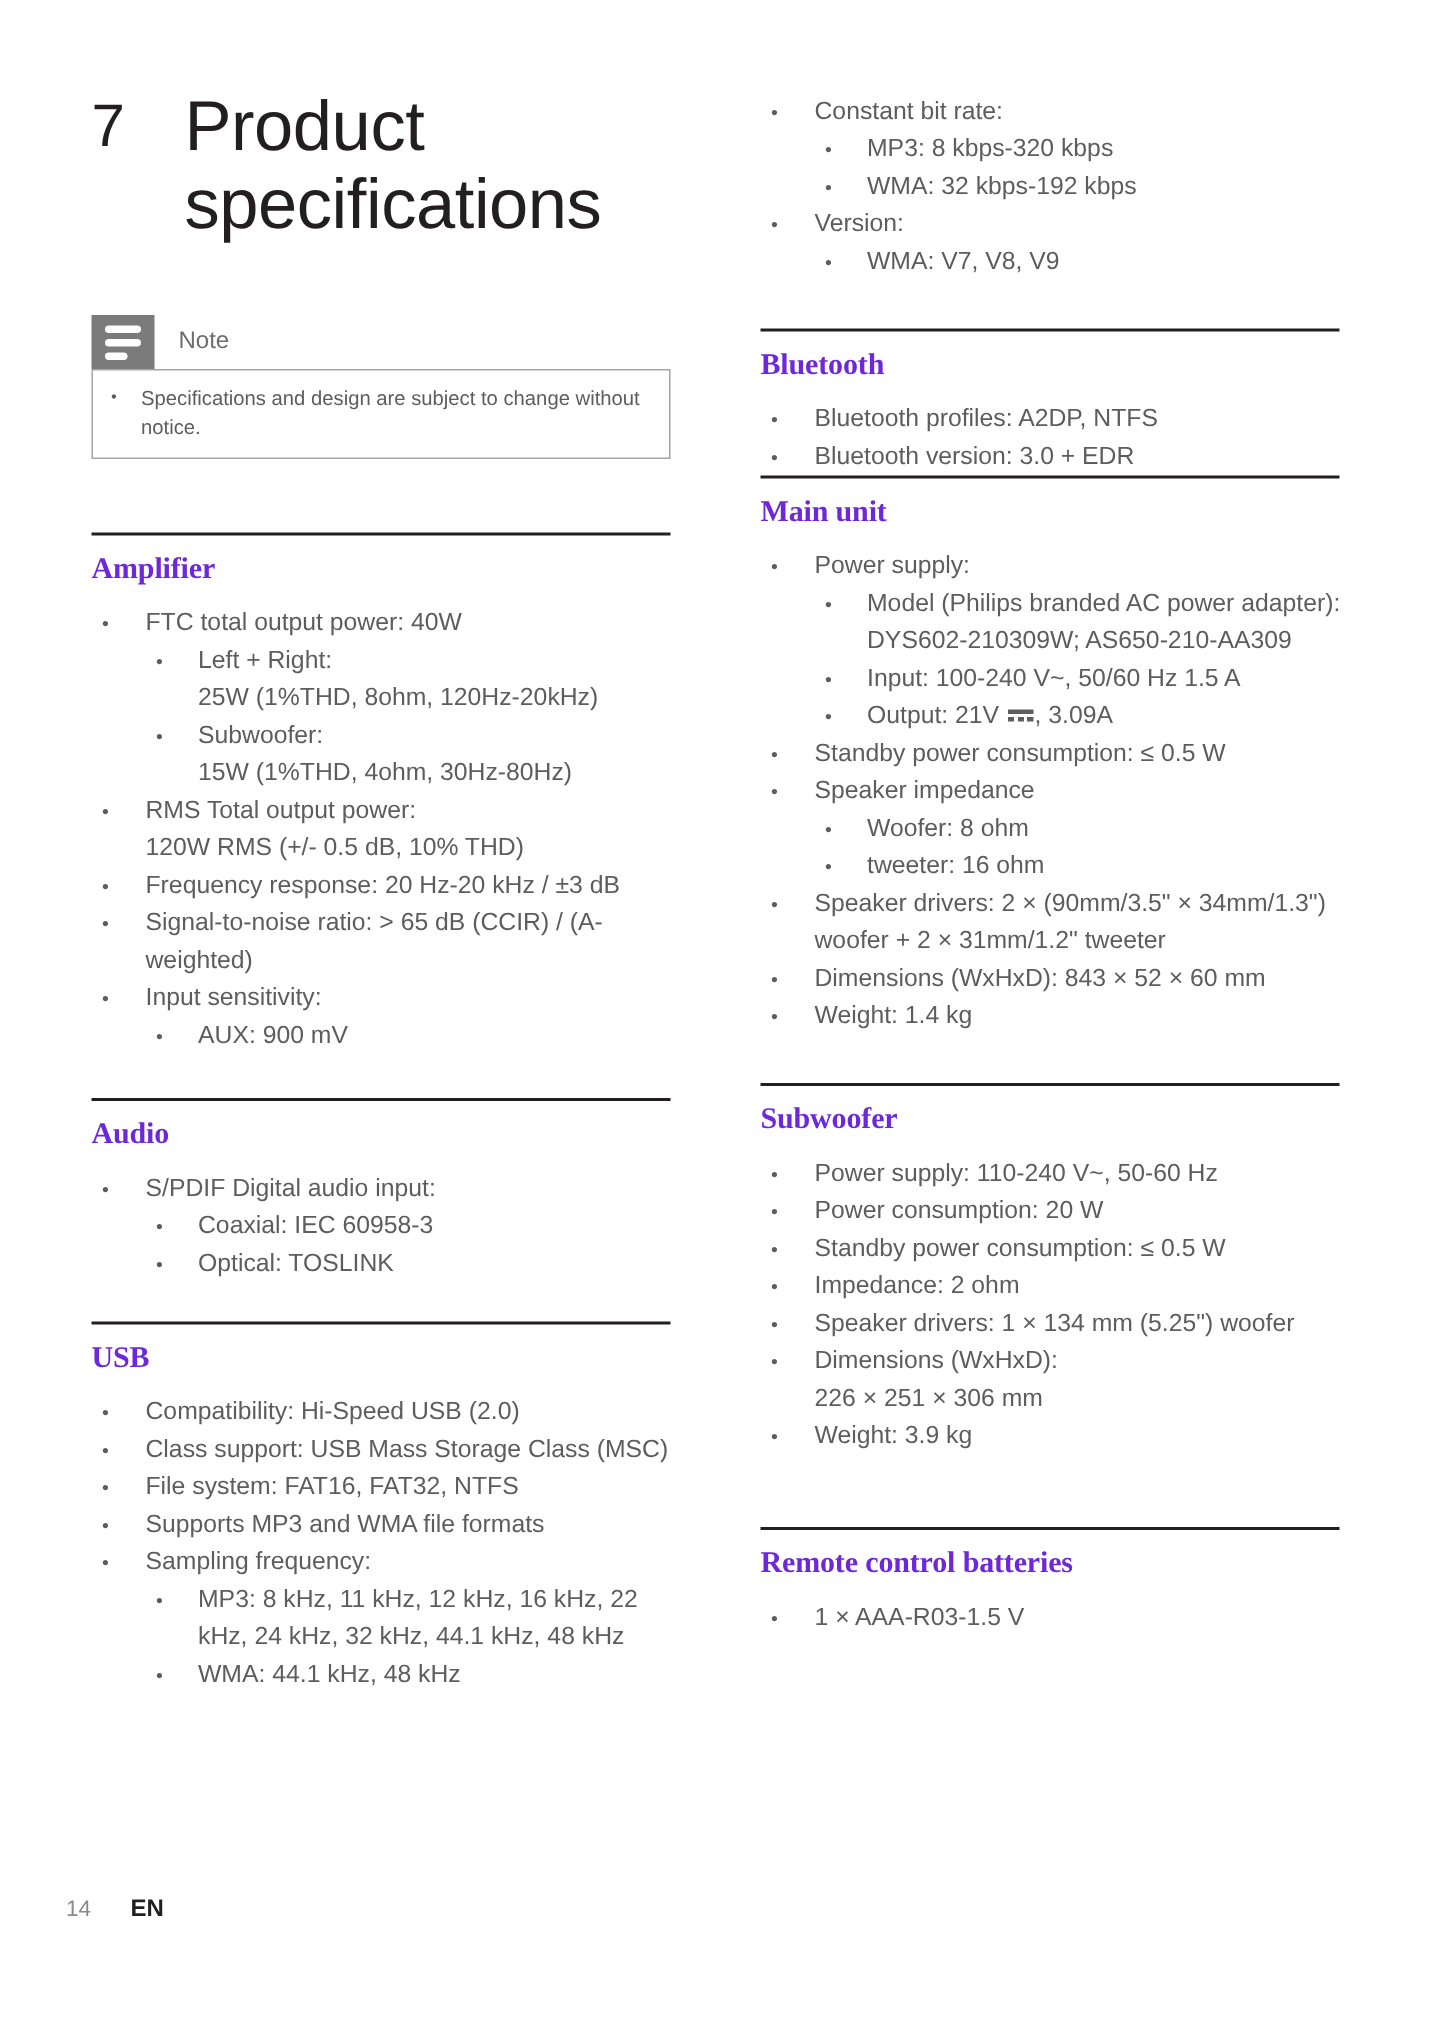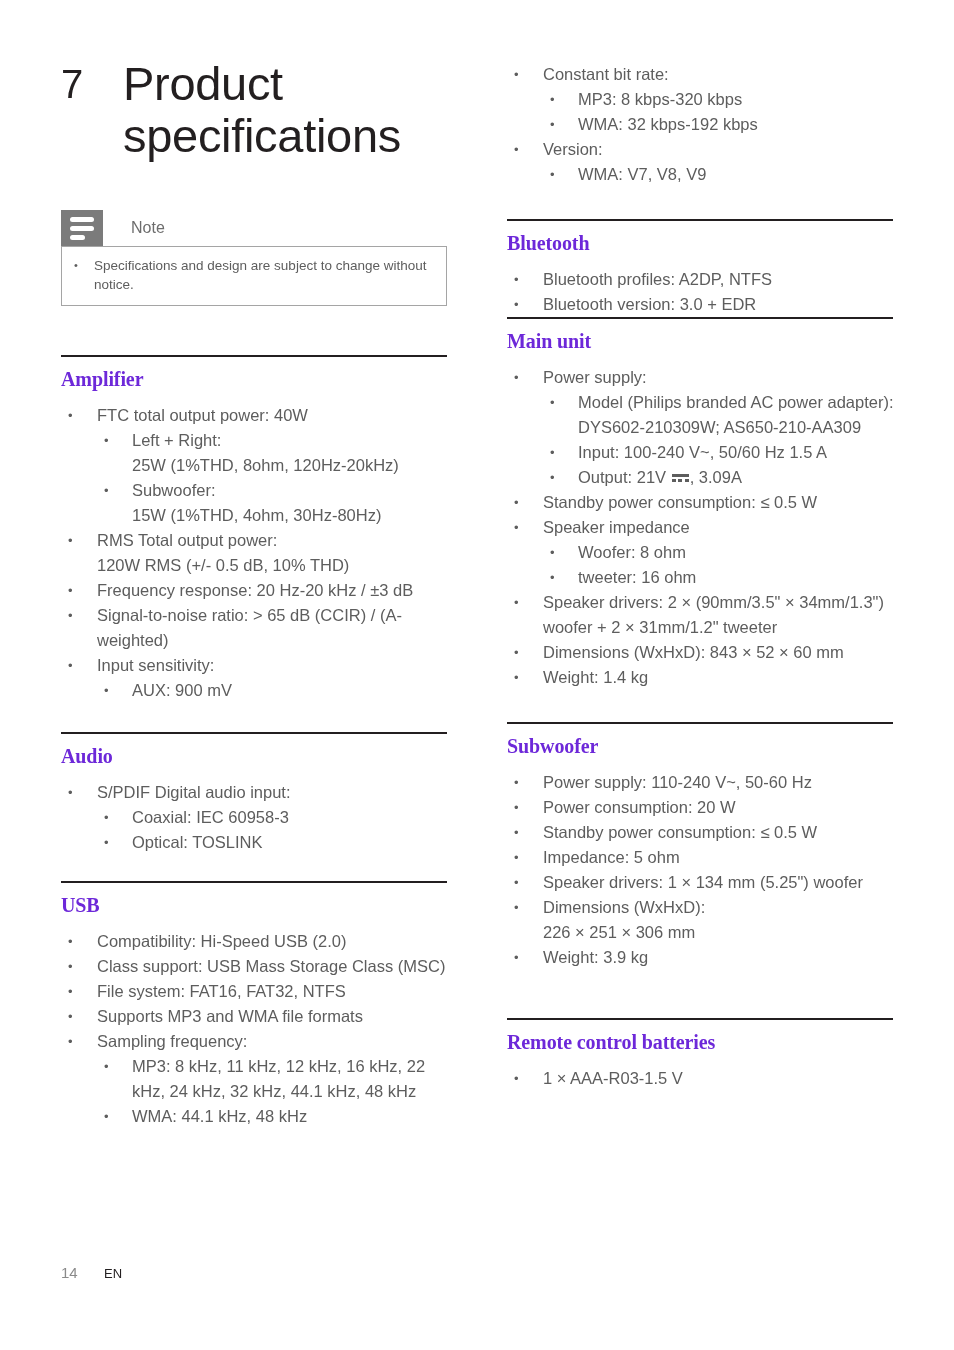--- a/index.html
+++ b/index.html
@@ -72,21 +72,21 @@
     height: 5px;
     background: #ffffff;
     border-radius: 3px;
   }
   .note-icon .bar.b1 { width: 24px; }
   .note-icon .bar.b2 { width: 24px; }
   .note-icon .bar.b3 { width: 15px; margin-right: 9px; }
   .note-label {
     font-size: 16px;
     color: #6d6d6d;
-    padding-left: 28px;
+    padding-left: 16px;
     align-self: center;
     line-height: 20px;
   }
   .note-body {
     border: 1px solid #a5a5a5;
     border-top: 1px solid #a5a5a5;
     box-sizing: border-box;
     width: 386px;
     padding: 9px 12px 11px 12px;
     min-height: 48px;
@@ -192,33 +192,33 @@
     width: 17px; height: 2.5px;
     background: linear-gradient(to right,
        #5d5d5d 0 4px, transparent 4px 6.5px,
        #5d5d5d 6.5px 10.5px, transparent 10.5px 13px,
        #5d5d5d 13px 17px);
   }
 
   
   .footer {
     position: absolute;
-    left: 61px;
+    left: 44px;
     top: 1264px;
     display: flex;
-    align-items: flex-end;
+    align-items: flex-start;
   }
   .footer .pg {
     font-size: 15px;
     color: #8a8a8a;
     width: 43px;
   }
   .footer .lang {
-    font-size: 13px;
-    font-weight: 400;
+    font-size: 16px;
+    font-weight: 700;
     color: #231f20;
   }
 </style>
 </head>
 <body>
 
 <div class="page">
 
   <div class="chapter-title">
     <div class="chapter-num">7</div>
@@ -327,21 +327,21 @@
             <li><span class="b">•</span><span>Weight: 1.4 kg</span></li>
           </ul>
         </div>
         <div class="section" style="margin-top: 32px;">
           <div class="rule"></div>
           <div class="sec-head">Subwoofer</div>
           <ul class="lvl1">
             <li><span class="b">•</span><span>Power supply: 110-240 V~, 50-60 Hz</span></li>
             <li><span class="b">•</span><span>Power consumption: 20 W</span></li>
             <li><span class="b">•</span><span>Standby power consumption: ≤ 0.5 W</span></li>
-            <li><span class="b">•</span><span>Impedance: 5 ohm</span></li>
+            <li><span class="b">•</span><span>Impedance: 2 ohm</span></li>
             <li><span class="b">•</span><span>Speaker drivers: 1 × 134 mm (5.25") woofer</span></li>
             <li><span class="b">•</span><span>Dimensions (WxHxD):</span><span class="sub-line">226 × 251 × 306 mm</span></li>
             <li><span class="b">•</span><span>Weight: 3.9 kg</span></li>
           </ul>
         </div>
         <div class="section" style="margin-top: 48px;">
           <div class="rule"></div>
           <div class="sec-head">Remote control batteries</div>
           <ul class="lvl1">
             <li><span class="b">•</span><span>1 × AAA-R03-1.5 V</span></li>

